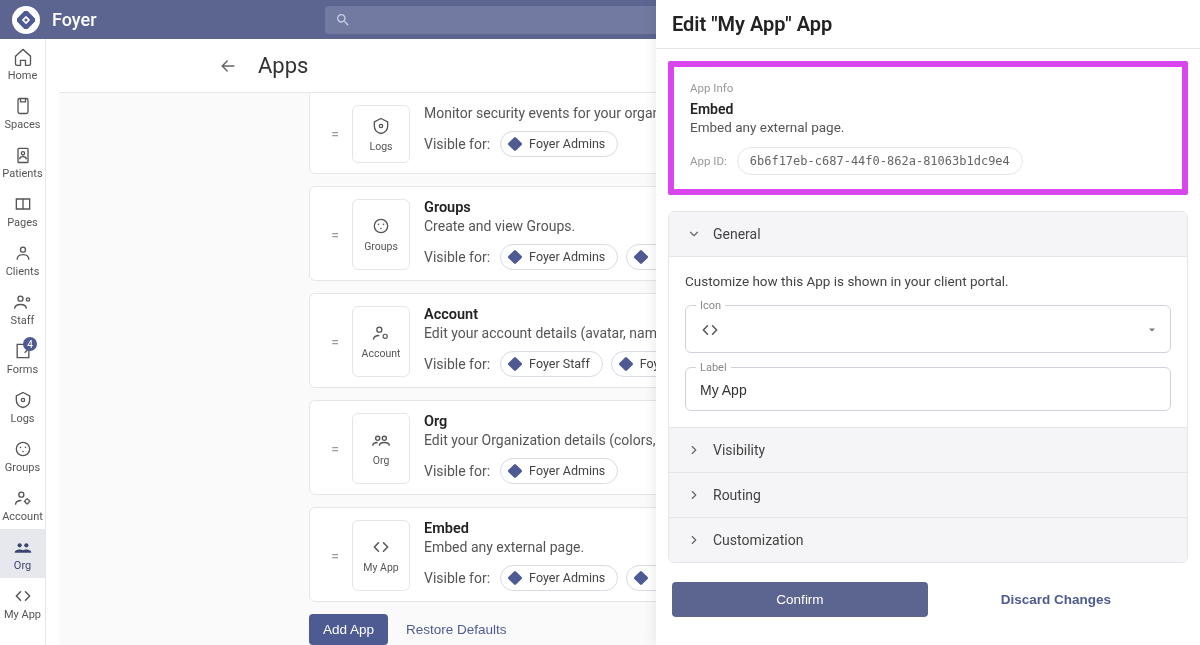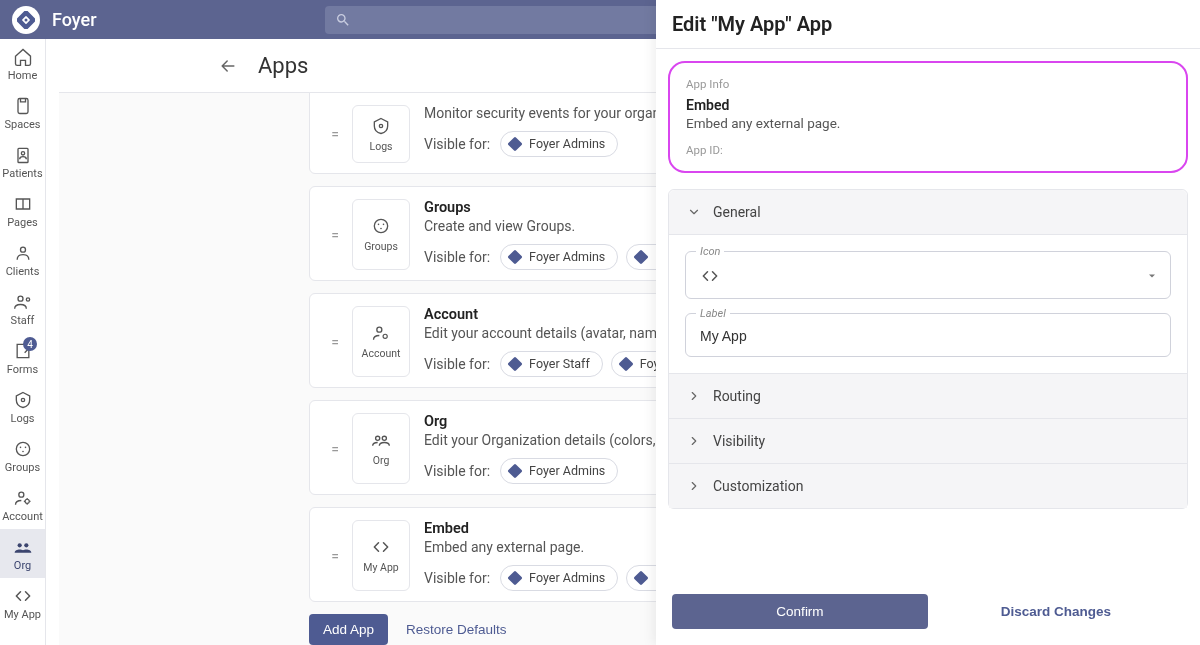--- a/index.html
+++ b/index.html
@@ -50,48 +50,48 @@
   .actions-row { margin-top: 4px; display: flex; align-items: center; gap: 18px; padding-left: 0; }
   .btn-primary { background: #4e5b92; color: #fff; border: none; border-radius: 4px; padding: 8px 14px; font-size: 13.5px; cursor: pointer; }
   .btn-link { color: #4e5b92; background: none; border: none; font-size: 13.5px; cursor: pointer; }
 
   
   .drawer { position: absolute; top: 0; right: 0; bottom: 0; width: 544px; background: #fff; box-shadow: -2px 0 12px rgba(0,0,0,0.08); z-index: 5; display: flex; flex-direction: column; }
   .drawer-header { padding: 12px 20px 12px 16px; border-bottom: 1px solid #e5e6eb; }
   .drawer-title { font-size: 20px; font-weight: 600; color: #222; }
   .drawer-body { padding: 12px; flex: 1; overflow: auto; }
 
-  .info-card { border: 2px solid #d946ef; border-radius: 17px; padding: 14px 16px; margin-bottom: 16px; }
+  .info-card { border: 6px solid #d946ef; border-radius: 2px; padding: 14px 16px; margin-bottom: 16px; }
   .info-label-sm { color: #999; font-size: 11.5px; margin-bottom: 6px; }
   .info-name { font-weight: 600; font-size: 14px; color: #222; margin-bottom: 2px; }
   .info-desc { color: #555; font-size: 13.5px; margin-bottom: 12px; }
   .appid-row { display: flex; align-items: center; gap: 10px; }
   .appid-label { color: #999; font-size: 11.5px; }
   .appid-pill { border: 1px solid #e5e6eb; border-radius: 16px; padding: 6px 12px; font-size: 12px; color: #666; font-family: monospace; }
 
   .acc-section { border: 1px solid #e5e6eb; border-radius: 6px; margin-bottom: 0; }
   .acc-head { padding: 14px 16px; display: flex; align-items: center; gap: 10px; cursor: pointer; background: #f5f5f7; font-size: 14px; color: #444; }
   .acc-head.expanded { border-bottom: 1px solid #e5e6eb; border-radius: 6px 6px 0 0; align-items: center; }
   .acc-head.collapsed { border-top: 1px solid #e5e6eb; }
   .acc-head:first-of-type.collapsed { border-top: none; }
   .acc-chev { width: 18px; display:flex; align-items:center; justify-content:center; }
   .acc-body { padding: 16px; }
   .acc-desc { font-size: 13.5px; color: #444; margin-bottom: 16px; }
 
   .field-wrap { position: relative; border: 1px solid #d0d2db; border-radius: 6px; margin-bottom: 14px; }
-  .field-float { position: absolute; top: -7px; left: 10px; background: #fff; padding: 0 4px; font-size: 11px; color: #888; font-style: italic; }
+  .field-float { position: absolute; top: -7px; left: 10px; background: #fff; padding: 0 4px; font-size: 11px; color: #888; }
   .field-inner { padding: 14px 12px 12px 14px; display: flex; align-items: center; }
   .field-inner input { border: none; outline: none; width: 100%; font-size: 14px; color: #333; }
   .field-dd-caret { display:flex; color:#777; }
 
   .acc-stack .acc-head { background: #f5f5f7; }
   .acc-stack { border: 1px solid #e5e6eb; border-radius: 6px; overflow: hidden; }
   .acc-stack .acc-head + .acc-head { border-top: 1px solid #e5e6eb; }
 
-  .drawer-footer { padding: 12px 16px 16px 16px; display: flex; }
+  .drawer-footer { padding: 12px 16px 28px 16px; display: flex; }
   .btn-confirm { background: #5c6490; color: #fff; border: none; border-radius: 4px; padding: 10px 0; font-size: 13.5px; cursor: pointer; flex: 1; }
   .btn-discard { color: #4e5b92; background: none; border: none; font-size: 13.5px; cursor: pointer; flex: 1; font-weight: bold; }
 </style>
 </head>
 <body>
 
 <div class="topbar">
   <div class="logo-circle">
     <svg viewBox="0 0 24 24">
         <rect x="2" y="2" width="20" height="20" rx="3" transform="rotate(45 12 12)" fill="#4e5b92"></rect>
@@ -363,33 +363,35 @@
     <div class="drawer-title">Edit "My App" App</div>
   </div>
   <div class="drawer-body">
 
     <div class="info-card">
       <div class="info-label-sm">App Info</div>
       <div class="info-name">Embed</div>
       <div class="info-desc">Embed any external page.</div>
       <div class="appid-row">
         <span class="appid-label">App ID:</span>
+        <span class="appid-pill">6b6f17eb-c687-44f0-862a-81063b1dc9e4</span>
       </div>
     </div>
 
     <div class="acc-section">
       <div class="acc-head expanded">
         <span class="acc-chev">
             <svg width="14" height="14" viewBox="0 0 24 24">
               <path d="M6 9l6 6 6-6" fill="none" stroke="#666" stroke-width="2" stroke-linecap="round" stroke-linejoin="round"></path>
             </svg>
           </span>
         <span>General</span>
       </div>
       <div class="acc-body">
+        <div class="acc-desc">Customize how this App is shown in your client portal.</div>
 
         <div class="field-wrap">
           <div class="field-float">Icon</div>
           <div class="field-inner">
             <svg viewBox="0 0 24 24" width="20" height="20">
                 <path d="M9 7l-5 5 5 5M15 7l5 5-5 5" fill="none" stroke="#555" stroke-width="1.8" stroke-linecap="round" stroke-linejoin="round"></path>
               </svg>
             <span style="flex:1"></span>
             <span class="field-dd-caret">
                 <svg width="12" height="12" viewBox="0 0 24 24">
@@ -407,29 +409,29 @@
         </div>
       </div>
 
       <div class="acc-stack" style="border:none; border-top:1px solid #e5e6eb; border-radius:0;">
         <div class="acc-head collapsed">
           <span class="acc-chev">
               <svg width="14" height="14" viewBox="0 0 24 24">
                 <path d="M9 6l6 6-6 6" fill="none" stroke="#666" stroke-width="2" stroke-linecap="round" stroke-linejoin="round"></path>
               </svg>
             </span>
-          <span>Routing</span>
+          <span>Visibility</span>
         </div>
         <div class="acc-head collapsed">
           <span class="acc-chev">
               <svg width="14" height="14" viewBox="0 0 24 24">
                 <path d="M9 6l6 6-6 6" fill="none" stroke="#666" stroke-width="2" stroke-linecap="round" stroke-linejoin="round"></path>
               </svg>
             </span>
-          <span>Visibility</span>
+          <span>Routing</span>
         </div>
         <div class="acc-head collapsed">
           <span class="acc-chev">
               <svg width="14" height="14" viewBox="0 0 24 24">
                 <path d="M9 6l6 6-6 6" fill="none" stroke="#666" stroke-width="2" stroke-linecap="round" stroke-linejoin="round"></path>
               </svg>
             </span>
           <span>Customization</span>
         </div>
       </div>

